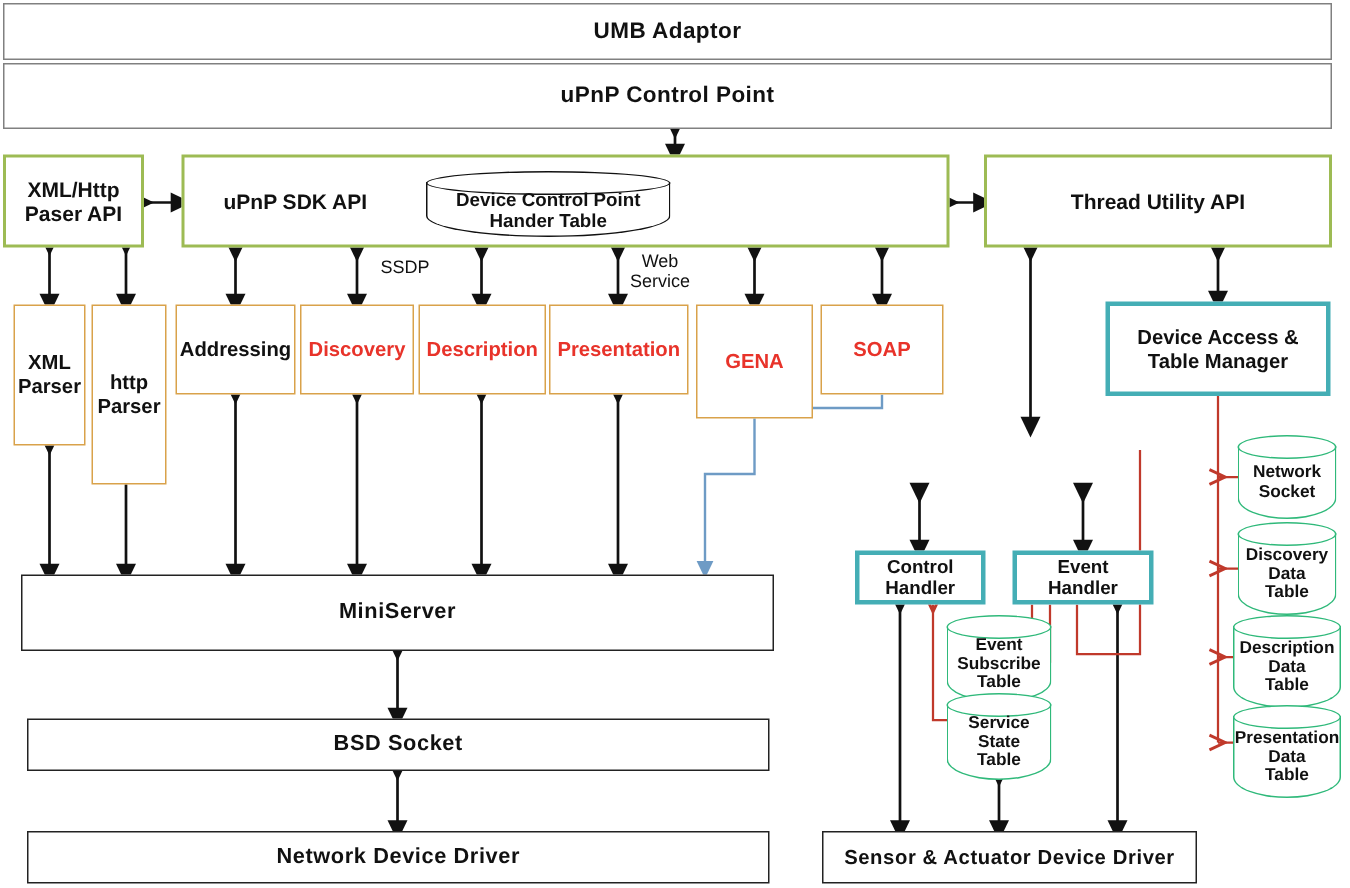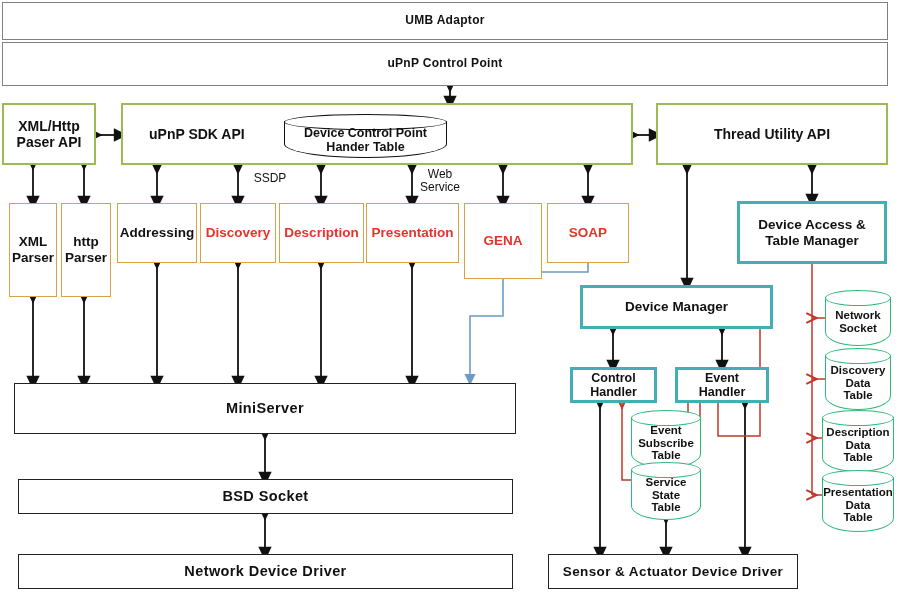--- a/index.html
+++ b/index.html
@@ -4,21 +4,21 @@
 <style>
   html,body{margin:0;padding:0;background:#ffffff;}
   body{font-family:"Liberation Sans","DejaVu Sans",sans-serif;}
   #stage{position:relative;width:900px;height:592px;background:#fff;overflow:hidden;}
 
   .box{position:absolute;box-sizing:border-box;display:flex;align-items:center;
        justify-content:center;text-align:center;background:#fff;line-height:1.15;
        font-weight:bold;color:#111;}
 
   
-  .grey{border:1px solid #808080;font-size:12px;letter-spacing:.3px;}
+  .grey{border:1px solid #808080;font-size:15px;letter-spacing:.3px;}
 
   
   .olive{border:2.5px solid #9DBB54;font-size:14px;}
 
   
   .orange{border:1.5px solid #D9A24A;font-size:13.5px;}
   .orange.red-text{color:#E8332A;}
 
   
   .teal{border:3px solid #44AEB5;font-size:13.5px;}
@@ -147,38 +147,37 @@
   </div>
 
   <div class="box olive" style="left:656px;top:103px;width:232px;height:62px;">Thread Utility API</div>
 
   <div class="lbl" style="left:240px;top:172px;width:60px;">SSDP</div>
   <div class="lbl" style="left:408px;top:168px;width:64px;white-space:pre-line;">Web
 Service</div>
 
   <div class="box orange" style="left:9px;top:203px;width:48px;height:94px;white-space:pre-line;">XML
 Parser</div>
-  <div class="box orange" style="left:61px;top:203px;width:50px;height:94px;white-space:pre-line;">http
+  <div class="box orange" style="left:61px;top:203px;width:50px;height:120px;white-space:pre-line;">http
 Parser</div>
 
   <div class="box orange" style="left:117px;top:203px;width:80px;height:60px;">Addressing</div>
   <div class="box orange red-text" style="left:200px;top:203px;width:76px;height:60px;">Discovery</div>
   <div class="box orange red-text" style="left:279px;top:203px;width:85px;height:60px;">Description</div>
   <div class="box orange red-text" style="left:366px;top:203px;width:93px;height:60px;">Presentation</div>
   <div class="box orange red-text" style="left:464px;top:203px;width:78px;height:76px;">GENA</div>
   <div class="box orange red-text" style="left:547px;top:203px;width:82px;height:60px;">SOAP</div>
 
   <div class="box plain" style="left:14px;top:383px;width:502px;height:51px;">MiniServer</div>
   <div class="box plain" style="left:18px;top:479px;width:495px;height:35px;">BSD Socket</div>
   <div class="box plain" style="left:18px;top:554px;width:495px;height:35px;">Network Device Driver</div>
 
   <div class="box teal" style="left:737px;top:201px;width:150px;height:63px;white-space:pre-line;">Device Access &amp;
 Table Manager</div>
 
-  <div class="box teal" style="left:580px;top:285px;width:193px;height:44px;">Device Manager</div>
 
   <div class="box teal" style="left:570px;top:367px;width:87px;height:36px;white-space:pre-line;font-size:12.5px;">Control
 Handler</div>
   <div class="box teal" style="left:675px;top:367px;width:94px;height:36px;white-space:pre-line;font-size:12.5px;">Event
 Handler</div>
 
   <div class="box plain" style="left:548px;top:554px;width:250px;height:35px;font-size:13.5px;">Sensor &amp; Actuator Device Driver</div>
 
   <div class="cyl green" style="left:631px;top:410px;width:70px;height:58px;">
     <div class="cbody"></div>

